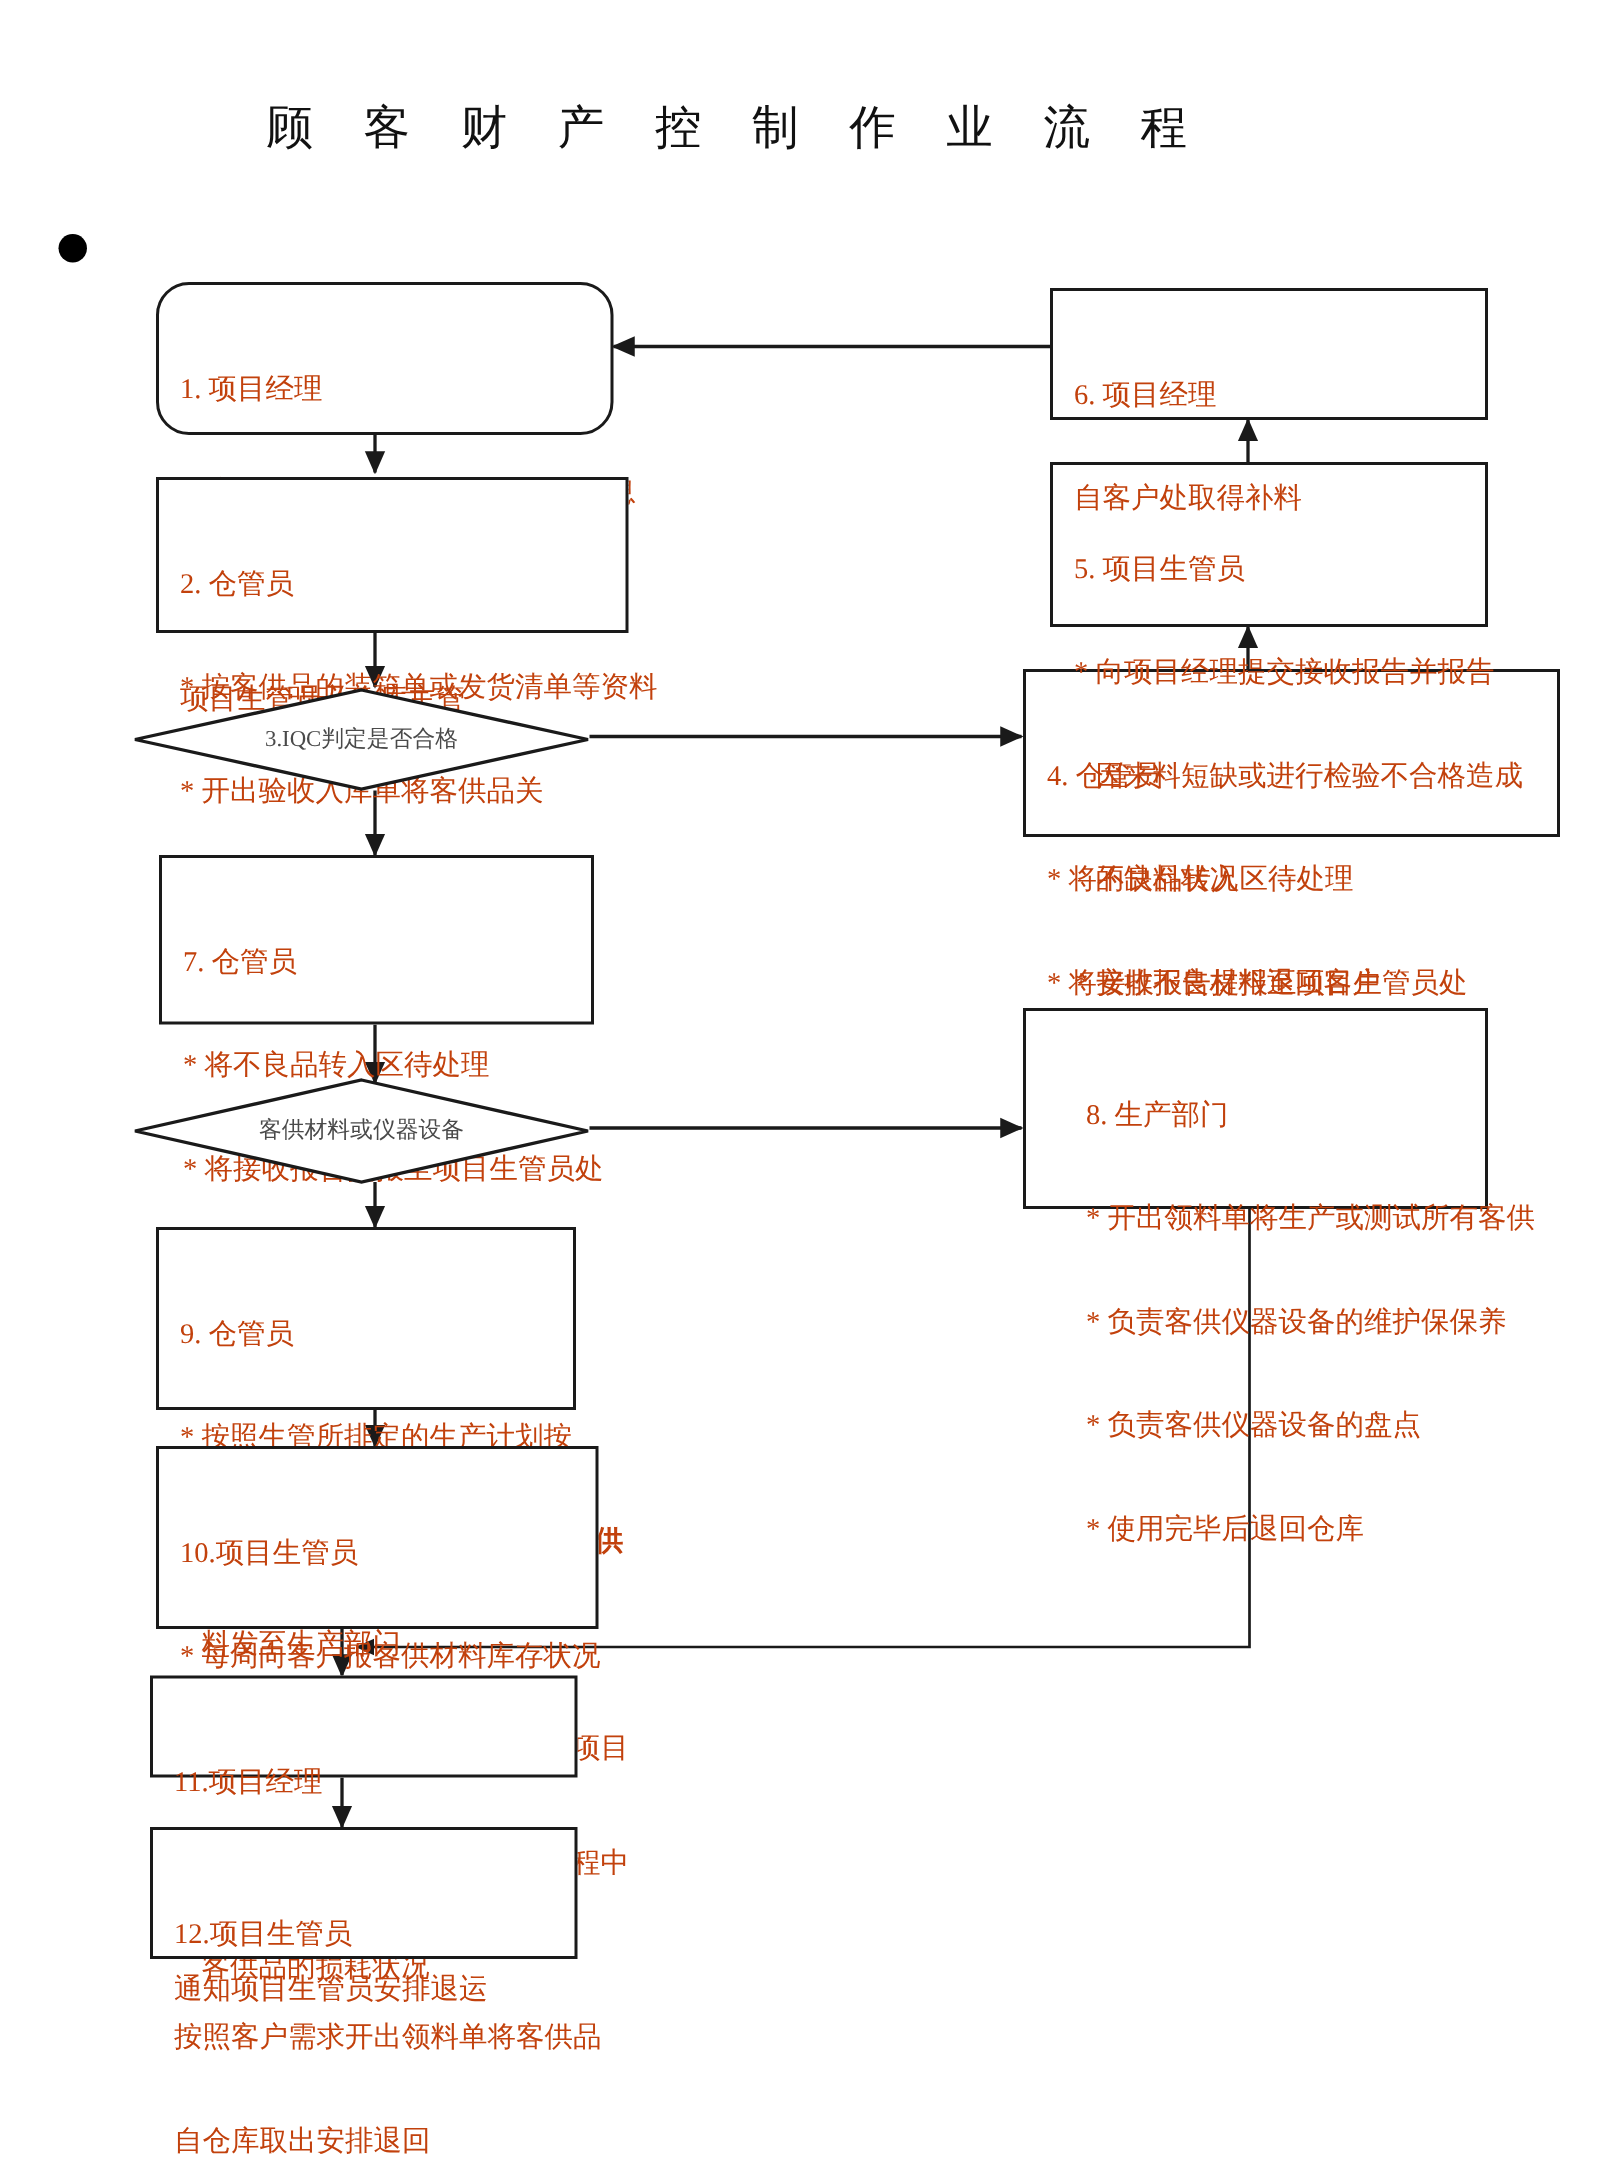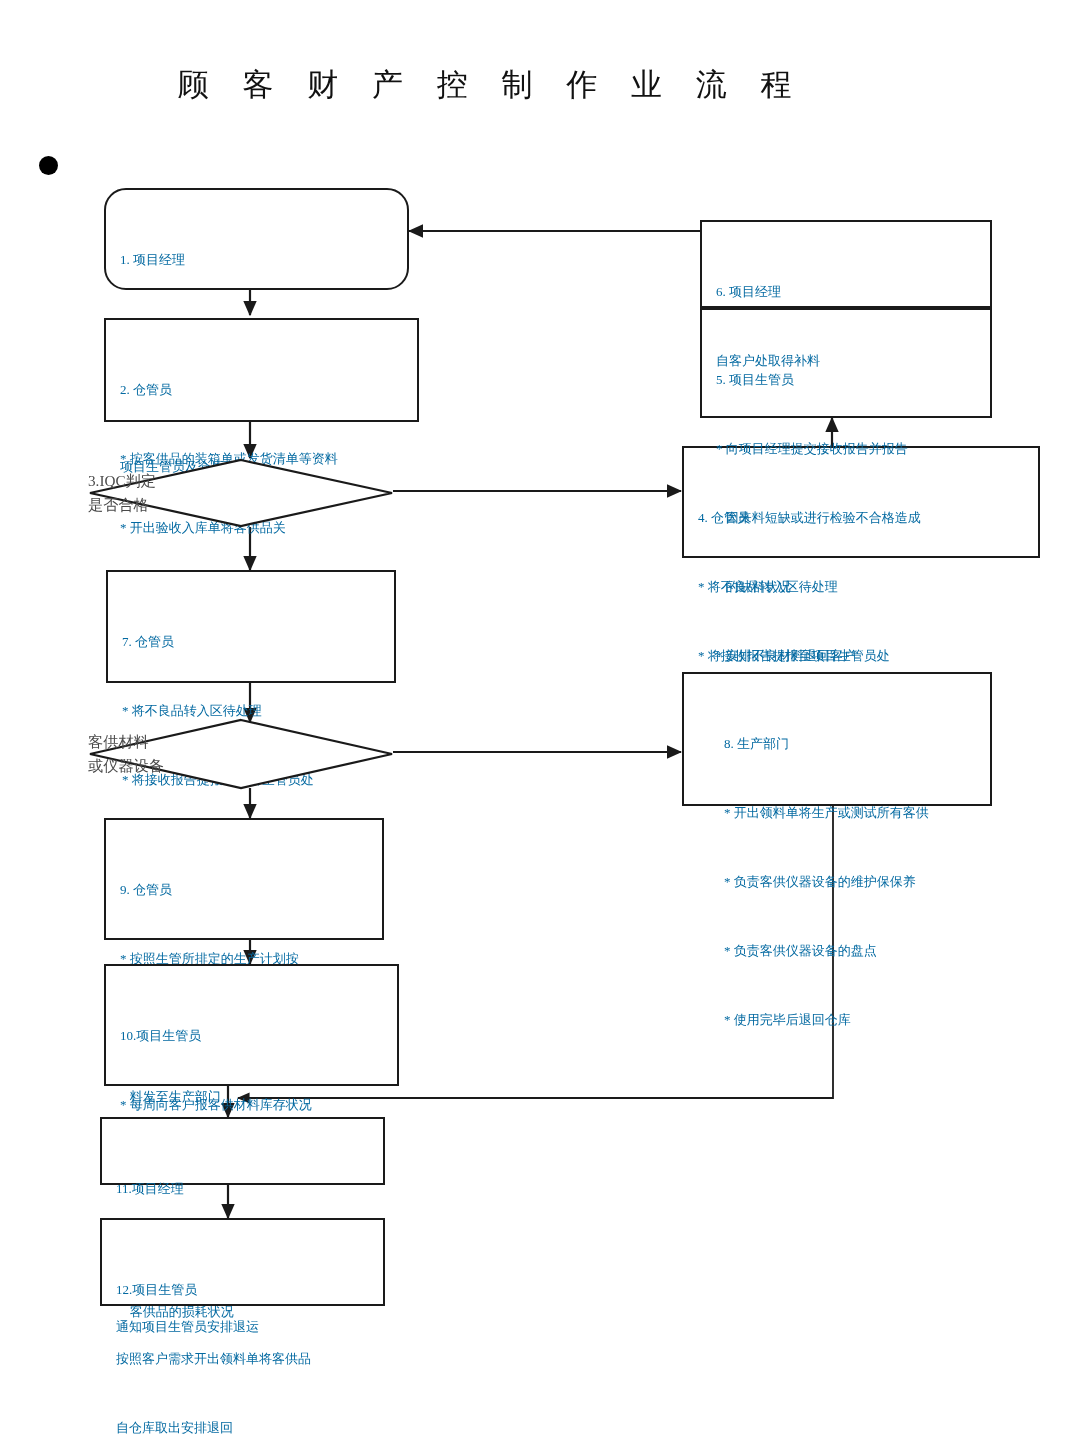--- a/index.html
+++ b/index.html
@@ -36,22 +36,22 @@
     width: 19px;
     height: 19px;
     border-radius: 50%;
     background: #000000;
   }
   .node {
     position: absolute;
     box-sizing: border-box;
     background: #ffffff;
     border: 2px solid #1a1a1a;
-    color: #0369a1;
-    font-size: 13px;
+    color: #c2410c;
+    font-size: 19px;
     line-height: 23px;
     white-space: pre;
     padding: 12px 0 0 14px;
     font-family: "Liberation Serif", "DejaVu Serif", serif;
     z-index: 3;
   }
   .node.rounded {
     border-radius: 22px;
   }
   .node .ln {
@@ -65,22 +65,22 @@
     position: absolute;
     z-index: 3;
   }
   .diamond .dlabel {
     position: absolute;
     left: 0;
     top: 0;
     width: 100%;
     height: 100%;
     display: flex;
-    flex-direction: column;
-    align-items: flex-start;
+    flex-direction: row;
+    align-items: center;
     justify-content: center;
     color: #4a4a4a;
     font-size: 15.2px;
     line-height: 24px;
     white-space: pre;
     text-align: center;
     font-family: "Liberation Serif", "DejaVu Serif", serif;
   }
   #edges {
     position: absolute;
@@ -196,21 +196,21 @@
   </div>
 
   <div class="node" style="left:700px; top:308px; width:292px; height:110px;">
     <span class="ln">5. 项目生管员</span>
     <span class="ln">* 向项目经理提交接收报告并报告</span>
     <span class="ln">   因来料短缺或进行检验不合格造成</span>
     <span class="ln">   的缺料状况</span>
     <span class="ln">* 安排不良材料退回客户</span>
   </div>
 
-  <div class="node" style="left:700px; top:192px; width:292px; height:88px;margin-top:28px;">
+  <div class="node" style="left:700px; top:192px; width:292px; height:88px;">
     <span class="ln">6. 项目经理</span>
     <span class="ln">自客户处取得补料</span>
   </div>
 
   <div class="node" style="left:106px; top:570px; width:290px; height:113px;">
     <span class="ln">7. 仓管员</span>
     <span class="ln">* 将不良品转入区待处理</span>
     <span class="ln">* 将接收报告提报至项目生管员处</span>
     <span class="ln">* 将验收入库单磅处进行</span>
     <span class="ln">   系统输入</span>

